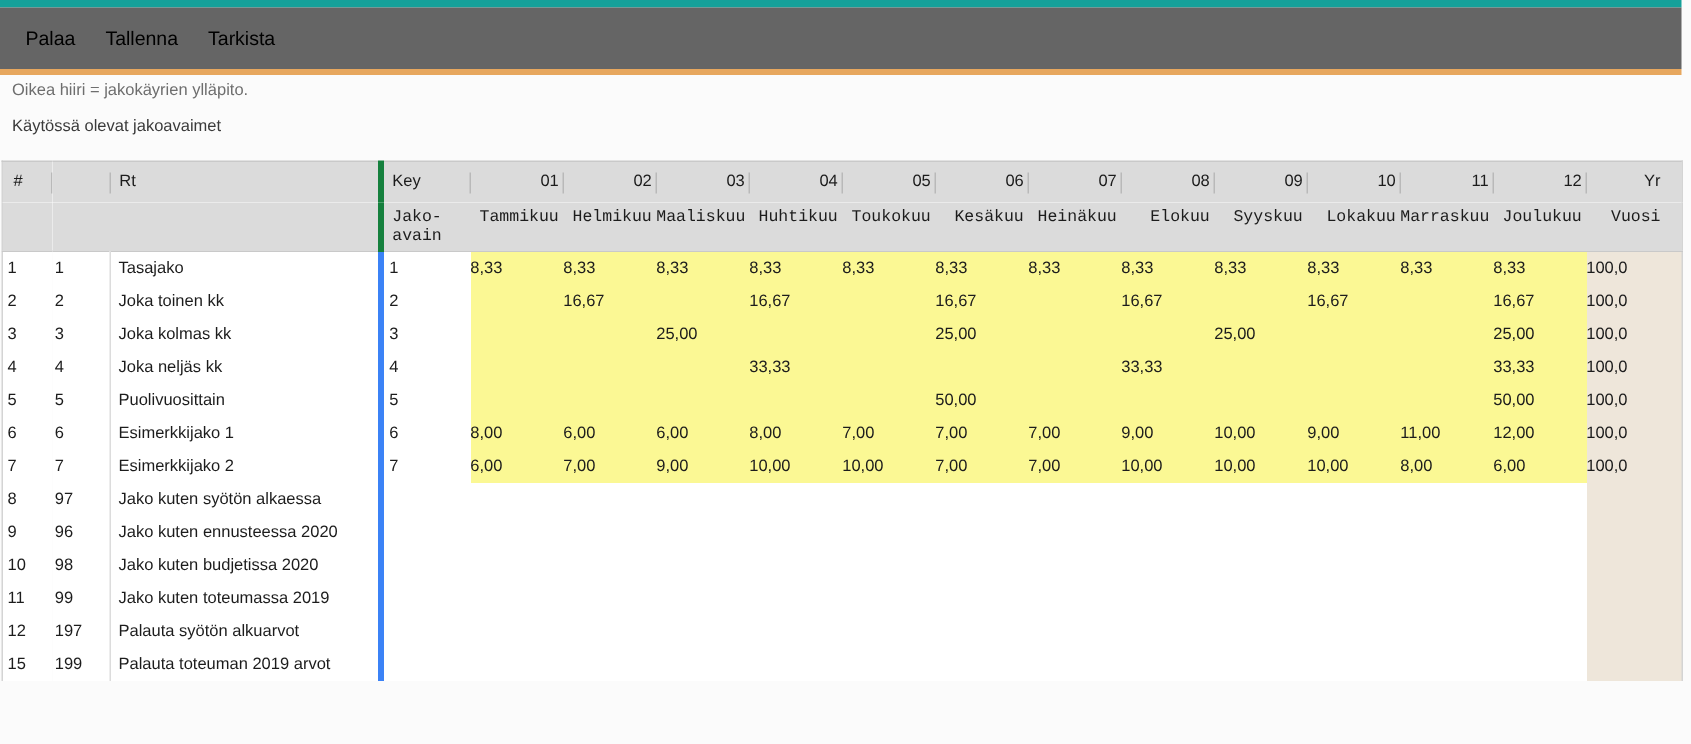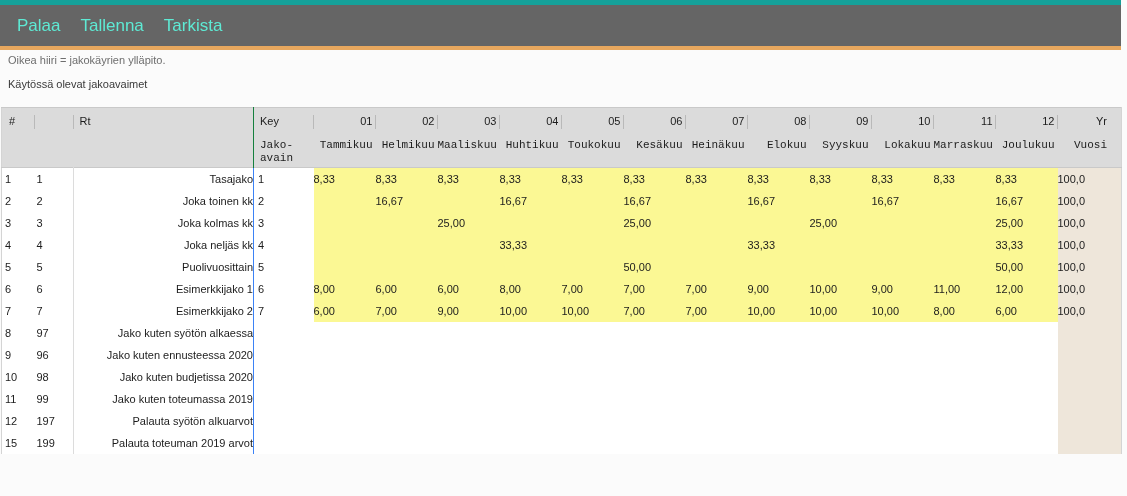--- a/index.html
+++ b/index.html
@@ -10,21 +10,21 @@
     font-family: "Liberation Sans", sans-serif;
   }
   .app { width: 1121px; }
 
   .topbar   { height: 5px;  background: var(--teal, #15a19a); }
   .toolbar  {
     height: 41px; background: var(--toolbar, #656565);
     display: flex; align-items: center;
     padding-left: 17px; gap: 20px;
   }
-  .tb-item  { color: #5eead4; font-size: 17px; cursor: pointer; white-space: nowrap; }
+  .tb-item  { color: #000000; font-size: 13px; cursor: pointer; white-space: nowrap; }
   .accent2  { height: 4px;  background: var(--orange, #e7a75e); }
 
   .info  { height: 57px; padding: 4px 0 0 8px; }
   .hint  { font-size: 11px; color: #6e6e6e; }
   .title { font-size: 11px; color: #3a3a3a; margin-top: 12px; }
 
   table.grid {
     border-collapse: collapse; table-layout: fixed;
     width: 1120px; margin-left: 1px;
     border-top: 1px solid #c9c9c9;
@@ -38,39 +38,39 @@
   }
   thead th { background: var(--headbg, #dbdbdb); position: relative; }
   thead tr.hr1 th { height: 27px; vertical-align: middle; }
   thead tr.hr2 th { height: 33px; vertical-align: top; padding-top: 4px; font-family: Liberation Mono, monospace; }
   thead { border-bottom: 1px solid #c9c9c9; }
 
   th.tick::after {
     content: ""; position: absolute; right: 0; top: 7px;
     width: 1px; height: 14px; background: #b9b9b9;
   }
-  th.c-name { border-right: 1px solid #15803d; }
+  th.c-name { border-right: 4px solid #15803d; }
 
   .c-num   { padding-left: 3px; }
   th.c-num { padding-left: 7px; }
   .c-rtnum { padding-left: 2px; }
   .c-name  { padding-left: 5px; }
   th.c-name{ padding-left: 6px; }
   .c-key   { padding-left: 4px; }
   th.c-key { padding-left: 6px; }
   .c-m     { text-align: right; padding-right: 4px; }
   th.c-m   { text-align: right; padding-right: 3px; }
   .c-yr    { text-align: right; padding-right: 16px; }
   th.c-yr  { text-align: right; padding-right: 14px; }
 
   th.wrap  { white-space: normal; line-height: 13px; }
 
   tbody td { height: 22px; background: #ffffff; }
   tbody td.c-rtnum { border-right: 1px solid #dcdcdc; }
-  tbody td.c-name  { border-right: 1px solid #3b82f6; text-align: right; }
+  tbody td.c-name  { border-right: 4px solid #3b82f6; }
   tbody td.yellow  { background: var(--yellow, #fbf894); }
   tbody td.c-yr    { background: var(--beige, #eee6da); }
 </style>
 </head>
 <body>
 
 <div class="app">
   <div class="topbar"></div>
 
   <div class="toolbar">

